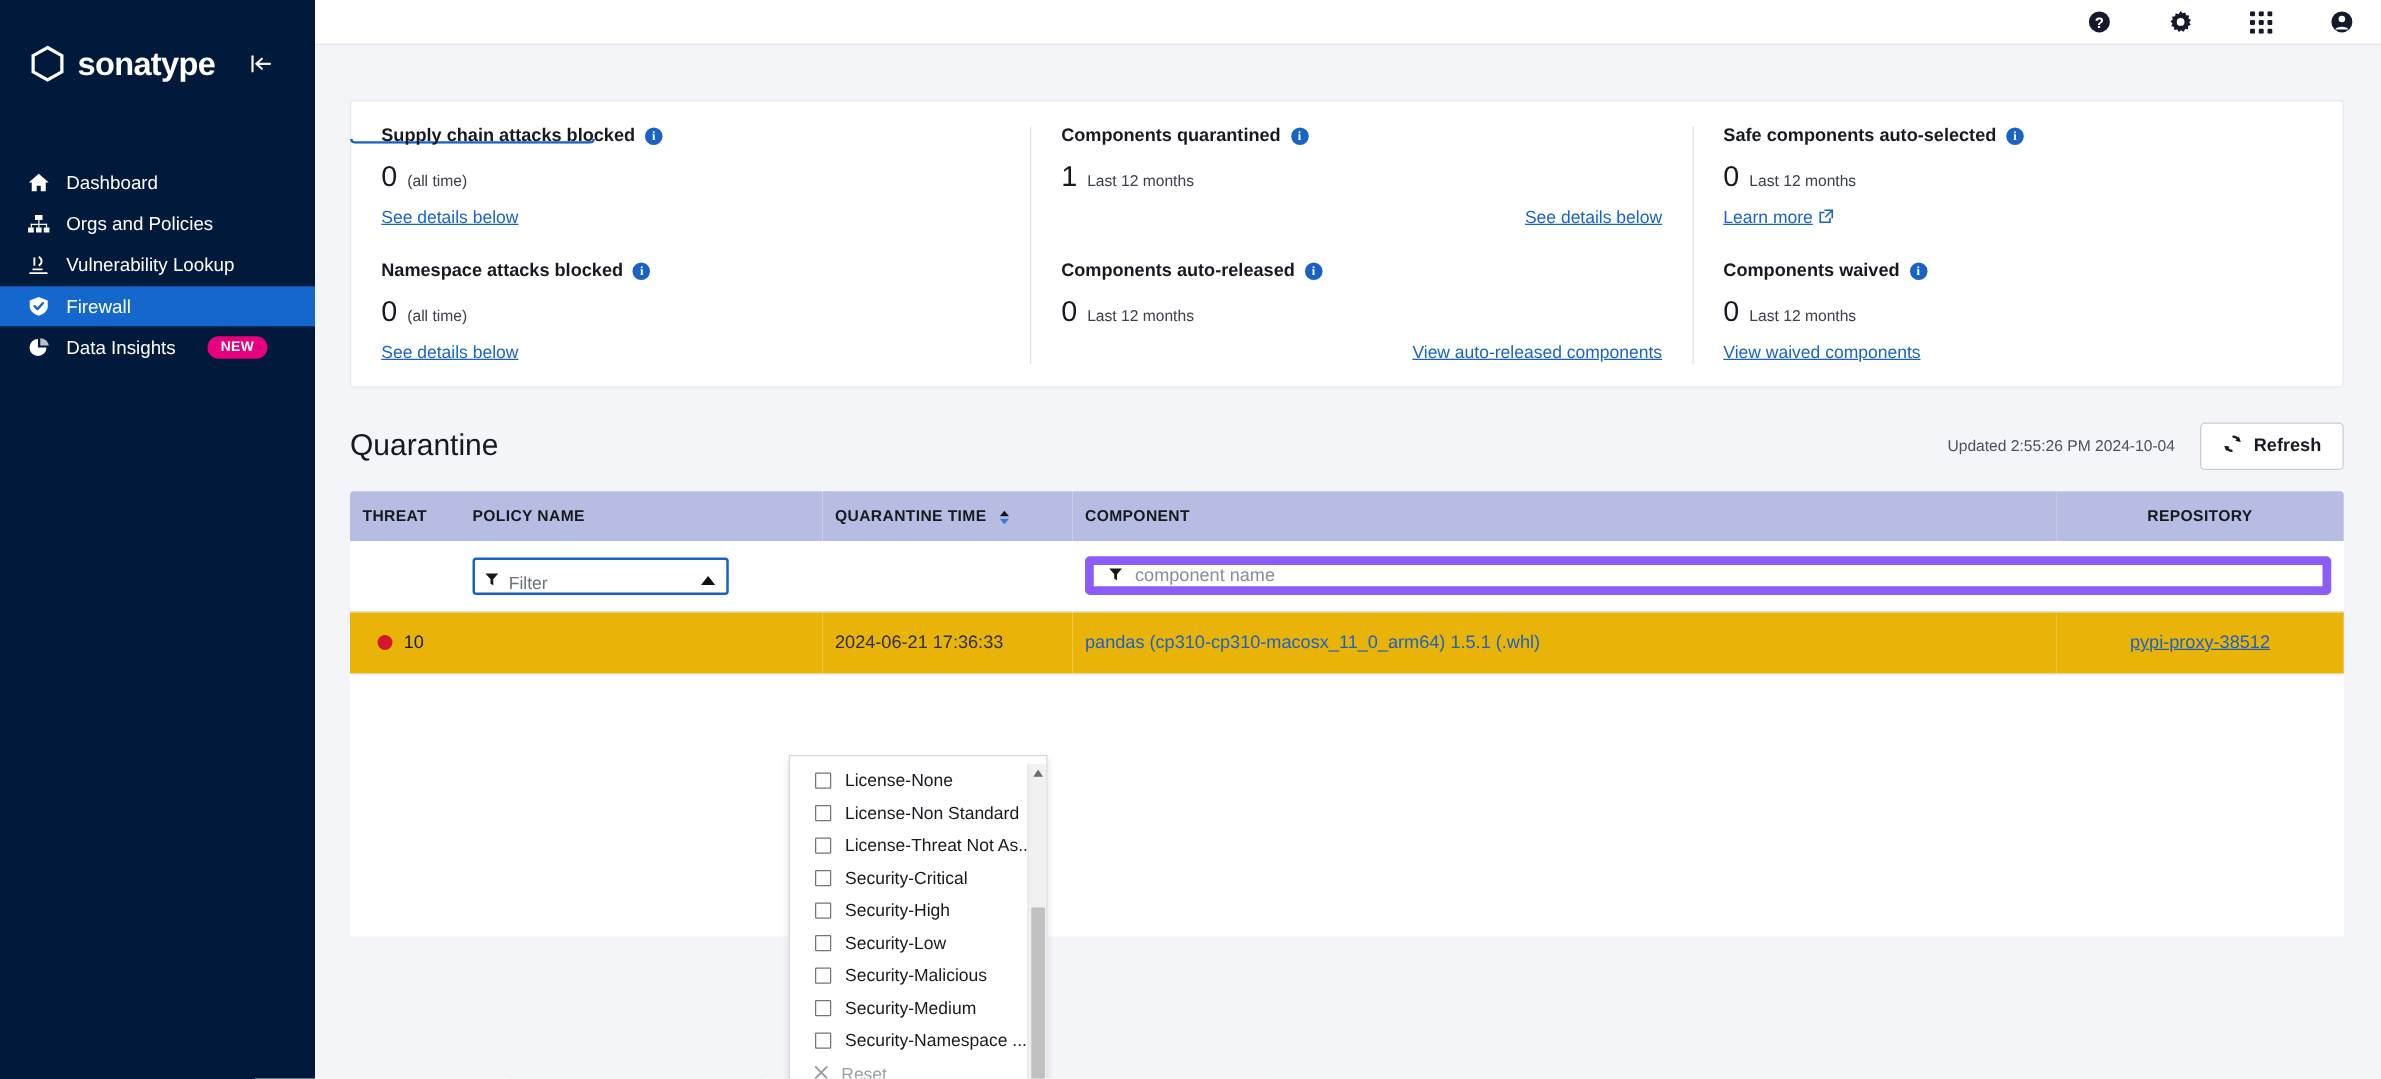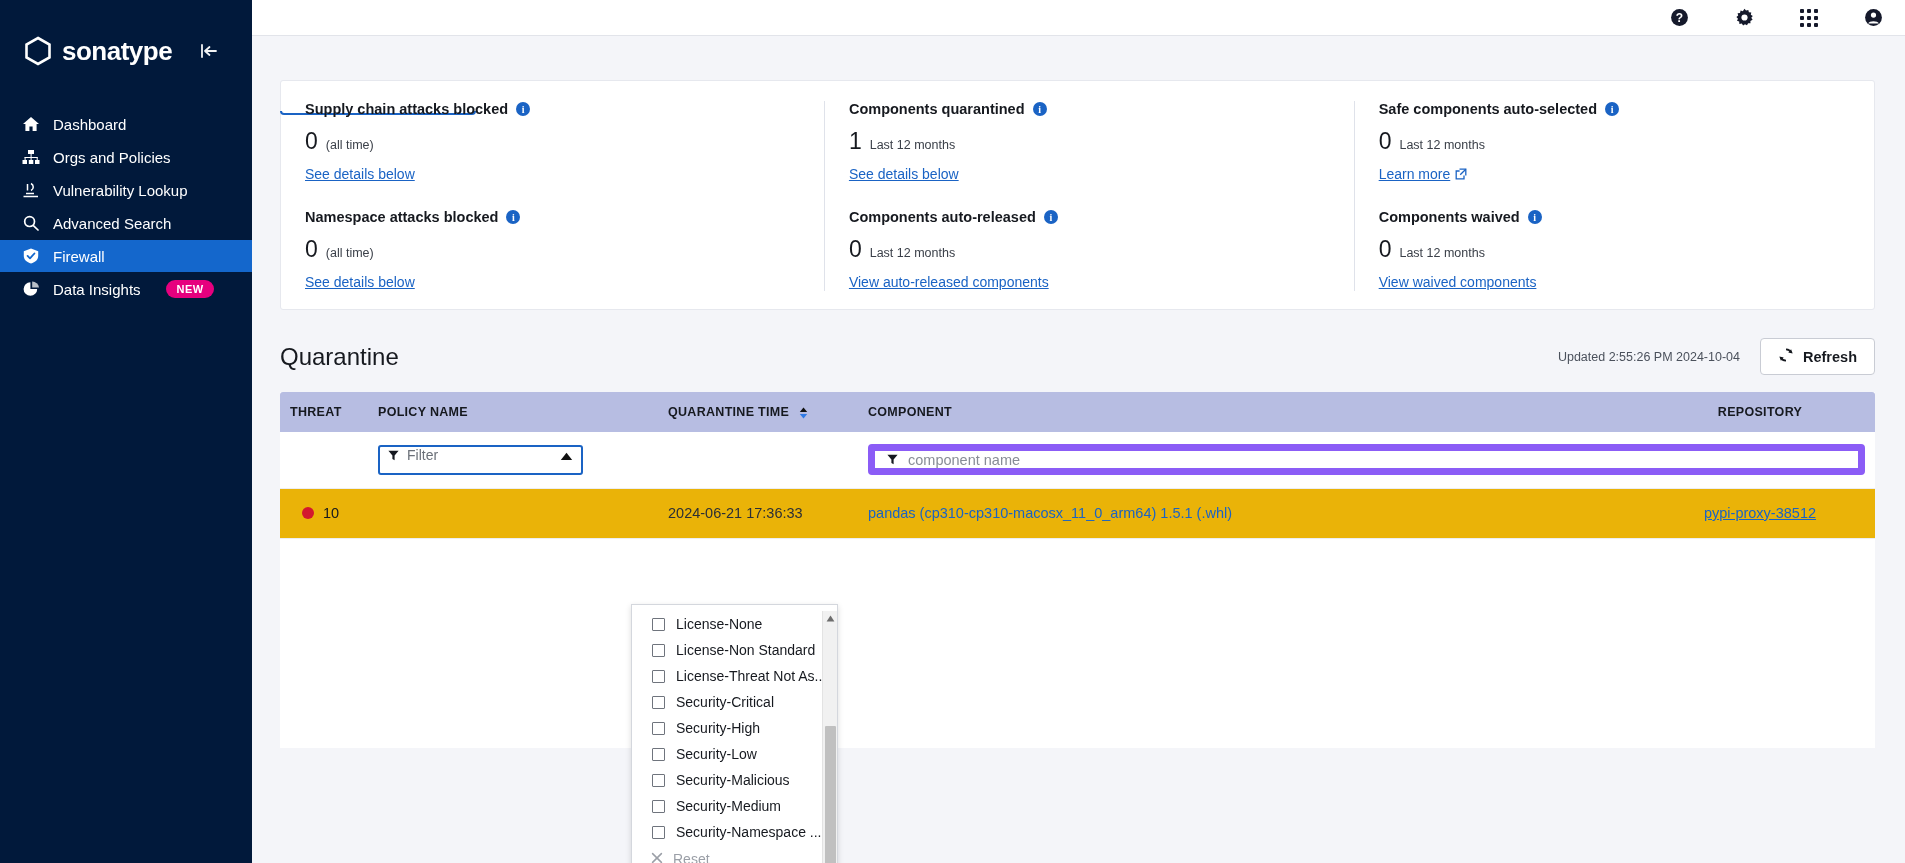--- a/index.html
+++ b/index.html
@@ -23,21 +23,21 @@
   }
   .brand-logo { width: 28px; height: 30px; flex: 0 0 28px; }
   .brand-name {
     font-size: 26px; font-weight: 700; letter-spacing: -0.5px; color: #fff;
     line-height: 1;
   }
   .collapse-btn {
     margin-left: 18px; color: #fff; font-size: 17px; cursor: pointer;
     display: flex; align-items: center; opacity: .95;
   }
-  .nav { margin-top: 38px; }
+  .nav { margin-top: 60px; }
   .nav-item {
     display: flex; align-items: center; gap: 13px;
     height: 32px; padding: 0 22px; font-size: 15px; color: #ffffff;
     cursor: pointer; position: relative;
   }
   .nav-item + .nav-item { margin-top: 1px; }
   .nav-item.active { background: #1467cc; }
   .nav-icon {
     width: 18px; height: 18px; flex: 0 0 18px;
     display: flex; align-items: center; justify-content: center;
@@ -73,21 +73,21 @@
   
   .kpi-card {
     margin: 44px 30px 0 28px;
     background: #ffffff; border: 1px solid #e6e8ee; border-radius: 3px;
     padding: 20px 0 18px 0;
     display: flex;
   }
   .kpi-col { flex: 1; padding: 0 24px; position: relative; }
   .kpi-col + .kpi-col { border-left: 1px solid #dfe2ea; }
   .kpi-col:nth-child(1) { flex: 1.05; }
-  .kpi-col:nth-child(2) { flex: 1.02; }
+  .kpi-col:nth-child(2) { flex: 1.02; text-align: right; }
   .kpi-col:nth-child(3) { flex: 1.0; }
   .kpi-block + .kpi-block { margin-top: 26px; }
   .kpi-title {
     font-size: 14.5px; font-weight: 700; color: #16191f;
     display: flex; align-items: center; gap: 8px; margin-bottom: 13px;
   }
   .info-icon {
     width: 14px; height: 14px; border-radius: 50%;
     background: #1a63c4; color: #fff; font-size: 10px; font-weight: 700;
     display: inline-flex; align-items: center; justify-content: center;
@@ -132,21 +132,21 @@
   .col-comp   { width: auto; }
   .col-repo   { width: 230px; text-align: center !important; }
   .sort-arrows { display: inline-flex; flex-direction: column; gap: 1px; margin-left: 6px; vertical-align: middle; }
 
   .filter-row td { background: #ffffff; padding: 12px 10px; height: 56px; border-bottom: 1px solid #eceef3; }
   .filter-row td:first-child { padding-left: 22px; }
 
   .filter-select {
     position: relative; width: 205px; height: 30px;
     border: 2px solid #1a63c4; border-radius: 3px; background: #fff;
-    display: flex; align-items: flex-start; padding: 0 8px; cursor: pointer;
+    display: flex; align-items: flex-end; padding: 0 8px; cursor: pointer;
     z-index: 30;
   }
   .filter-select .fl-label { font-size: 14px; color: #6b7078; margin-left: 8px; flex: 1; }
   .funnel { flex: 0 0 11px; }
 
   .comp-search {
     height: 31px; border: 7px solid #8b5cf6; border-radius: 4px; background: #fff;
     display: flex; align-items: center; padding: 0 12px; width: 100%;
   }
   .comp-search input {
@@ -257,29 +257,20 @@
           <svg width="18" height="16" viewBox="0 0 18 16" fill="none" stroke="#fff" stroke-width="1.5">
             <path d="M9 1.5 C12 3 12 7 9 8.5"></path>
             <path d="M5.5 2 L5.5 8.5"></path>
             <path d="M1.5 14.5 H16"></path>
             <path d="M4 11.5 H12"></path>
           </svg>
         </span>
         <span>Vulnerability Lookup</span>
       </div>
 
-      <div class="nav-item">
-        <span class="nav-icon">
-          <svg width="18" height="16" viewBox="0 0 18 16" fill="none" stroke="#fff" stroke-width="1.7">
-            <circle cx="7.6" cy="6.6" r="4.9"></circle>
-            <path d="M11.4 10.6 L16 15" stroke-linecap="round"></path>
-          </svg>
-        </span>
-        <span>Advanced Search</span>
-      </div>
 
       <div class="nav-item active">
         <span class="nav-icon">
           <svg width="18" height="16" viewBox="0 0 18 16">
             <path d="M9 0.6 L16.2 3.3 V8 C16.2 11.6 13.2 14.3 9 15.6 C4.8 14.3 1.8 11.6 1.8 8 V3.3 Z" fill="#ffffff"></path>
             <path d="M5.6 7.9 L8 10.3 L12.4 5.5" stroke="#1467cc" stroke-width="1.8" fill="none" stroke-linecap="round" stroke-linejoin="round"></path>
           </svg>
         </span>
         <span>Firewall</span>
       </div>

